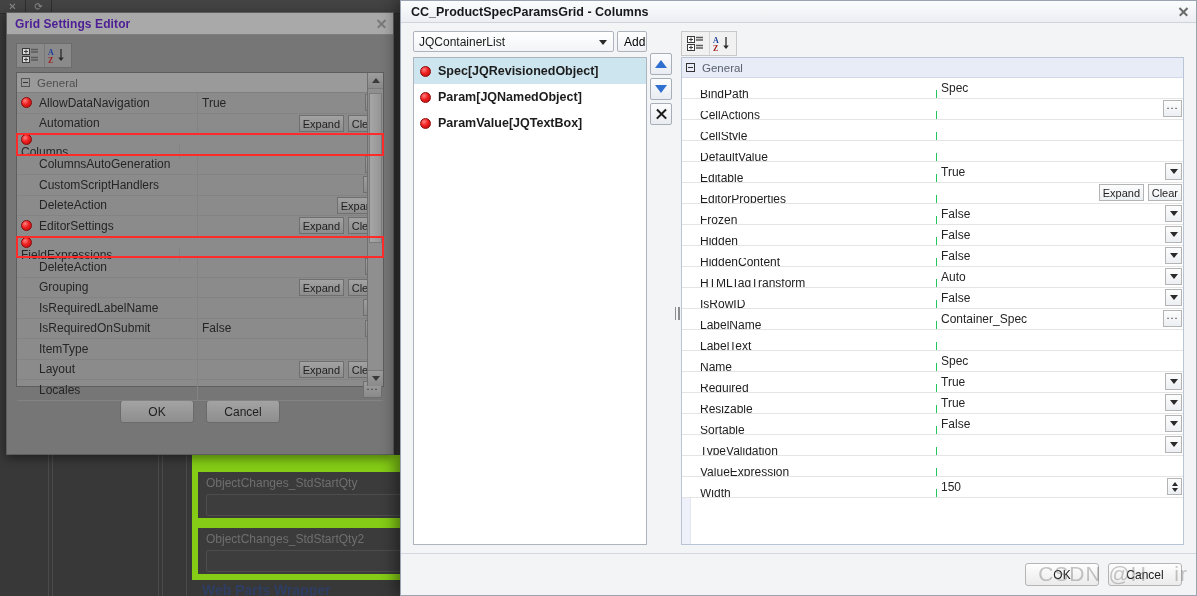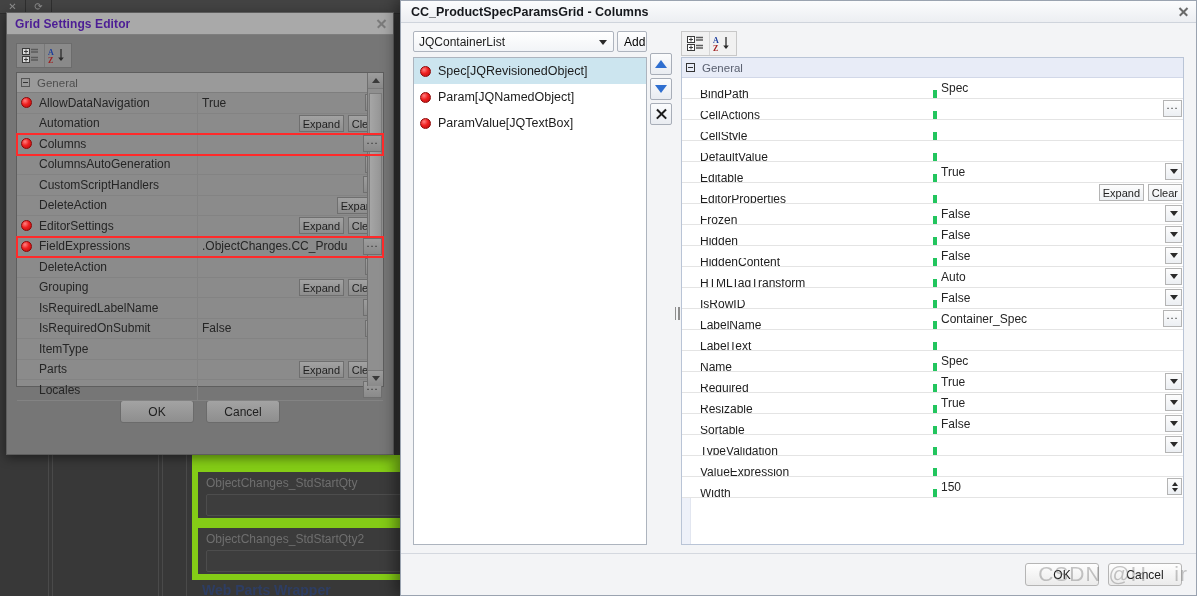--- a/index.html
+++ b/index.html
@@ -118,21 +118,21 @@
     background: radial-gradient(circle at 34% 30%, #ff8080 0%, #ef2020 45%, #b40b0b 100%);
     border: 1px solid #8d0606;
   }
   .prow .pname {
     width: 163px; flex: 0 0 auto; display: flex; align-items: center;
     padding-left: 4px; font-size: 12px; color: #252525;
     border-right: 1px solid #838383;
     white-space: nowrap; overflow: hidden;
   }
   .pgrid.light .prow .pname {
-    width: 255px; color: #1d1d1d; border-right: 4px solid #22c55e; padding-left: 18px; margin-top: 12px;
+    width: 255px; color: #1d1d1d; border-right: 1px solid #22c55e; padding-left: 18px; margin-top: 12px;
   }
   .prow .pval {
     flex: 1 1 auto; display: flex; align-items: center; position: relative;
     padding-left: 4px; font-size: 12px; color: #252525; overflow: hidden;
     white-space: nowrap;
   }
 
   
   .ctrl-combo {
     position: absolute; right: 1px; top: 1px; width: 17px; height: 17px;
@@ -158,21 +158,21 @@
   }
   .pgrid.light .ctrl-btn { border: 1px solid #b4b4b4; background: linear-gradient(#fdfdfd,#eceff3); }
   .ctrl-spin {
     position: absolute; right: 1px; top: 1px; width: 15px; height: 17px;
     border: 1px solid #b4b4b4; background: linear-gradient(#fdfdfd,#eceff3);
     display:flex; flex-direction:column; align-items:center; justify-content:center; cursor:pointer;
   }
   .tri-up-s { width:0;height:0;border-left:3px solid transparent;border-right:3px solid transparent;border-bottom:4px solid #2a2a2a; }
   .tri-down-s { width:0;height:0;border-left:3px solid transparent;border-right:3px solid transparent;border-top:4px solid #2a2a2a;margin-top:2px; }
 
-  .hl-red { outline: 2px solid #ff2a2a; outline-offset: -1px; z-index: 5; }
+  .hl-red { outline: 2px solid #ff2a2a; outline-offset: -1px; z-index: 5; flex-direction: column; }
 
   
   .vscroll {
     position: absolute; right: 0; top: 0; bottom: 0; width: 16px;
     background: #8f8f8f; border-left: 1px solid #6f6f6f;
   }
   .vscroll .arrow {
     height: 16px; display: flex; align-items: center; justify-content: center;
     background: linear-gradient(#9d9d9d,#8a8a8a); border-bottom: 1px solid #7a7a7a; cursor: pointer;
   }
@@ -226,21 +226,21 @@
   .addbtn {
     width: 30px; border: 1px solid #aeb4be; border-radius: 2px;
     background: linear-gradient(#ffffff,#eef0f4); font-size: 12px; cursor: pointer;
   }
   .listbox {
     position: absolute; left: 0; right: 0; top: 26px; bottom: 0;
     border: 1px solid #adb4be; background: #fff; overflow: hidden;
   }
   .litem {
     height: 26px; display: flex; align-items: center; gap: 7px;
-    padding-left: 6px; font-size: 12.5px; cursor: pointer;
+    padding-left: 6px; font-size: 12.5px; cursor: pointer; font-weight: bold;
   }
   .litem.sel { background: #cce5ef; }
 
   
   .cd-mid { position: absolute; left: 249px; top: 30px; width: 22px; }
   .mbtn {
     width: 22px; height: 22px; border: 1px solid #a8aeb8; border-radius: 2px;
     background: linear-gradient(#fbfcfd,#e9ecf1);
     display: flex; align-items: center; justify-content: center; margin-bottom: 3px;
     cursor: pointer;
@@ -467,21 +467,21 @@
           </div>
           <div class="prow">
             <span class="bullet"></span>
             <span class="pname">ItemType</span>
             <span class="pval">
               <span></span>
             </span>
           </div>
           <div class="prow">
             <span class="bullet"></span>
-            <span class="pname">Parts</span>
+            <span class="pname">Layout</span>
             <span class="pval">
               <span></span>
               <span class="ctrl-btn" style="right:39px">Expand</span>
               <span class="ctrl-btn" style="right:1px">Clear</span>
             </span>
           </div>
           <div class="prow">
             <span class="bullet"></span>
             <span class="pname">Locales</span>
             <span class="pval">

